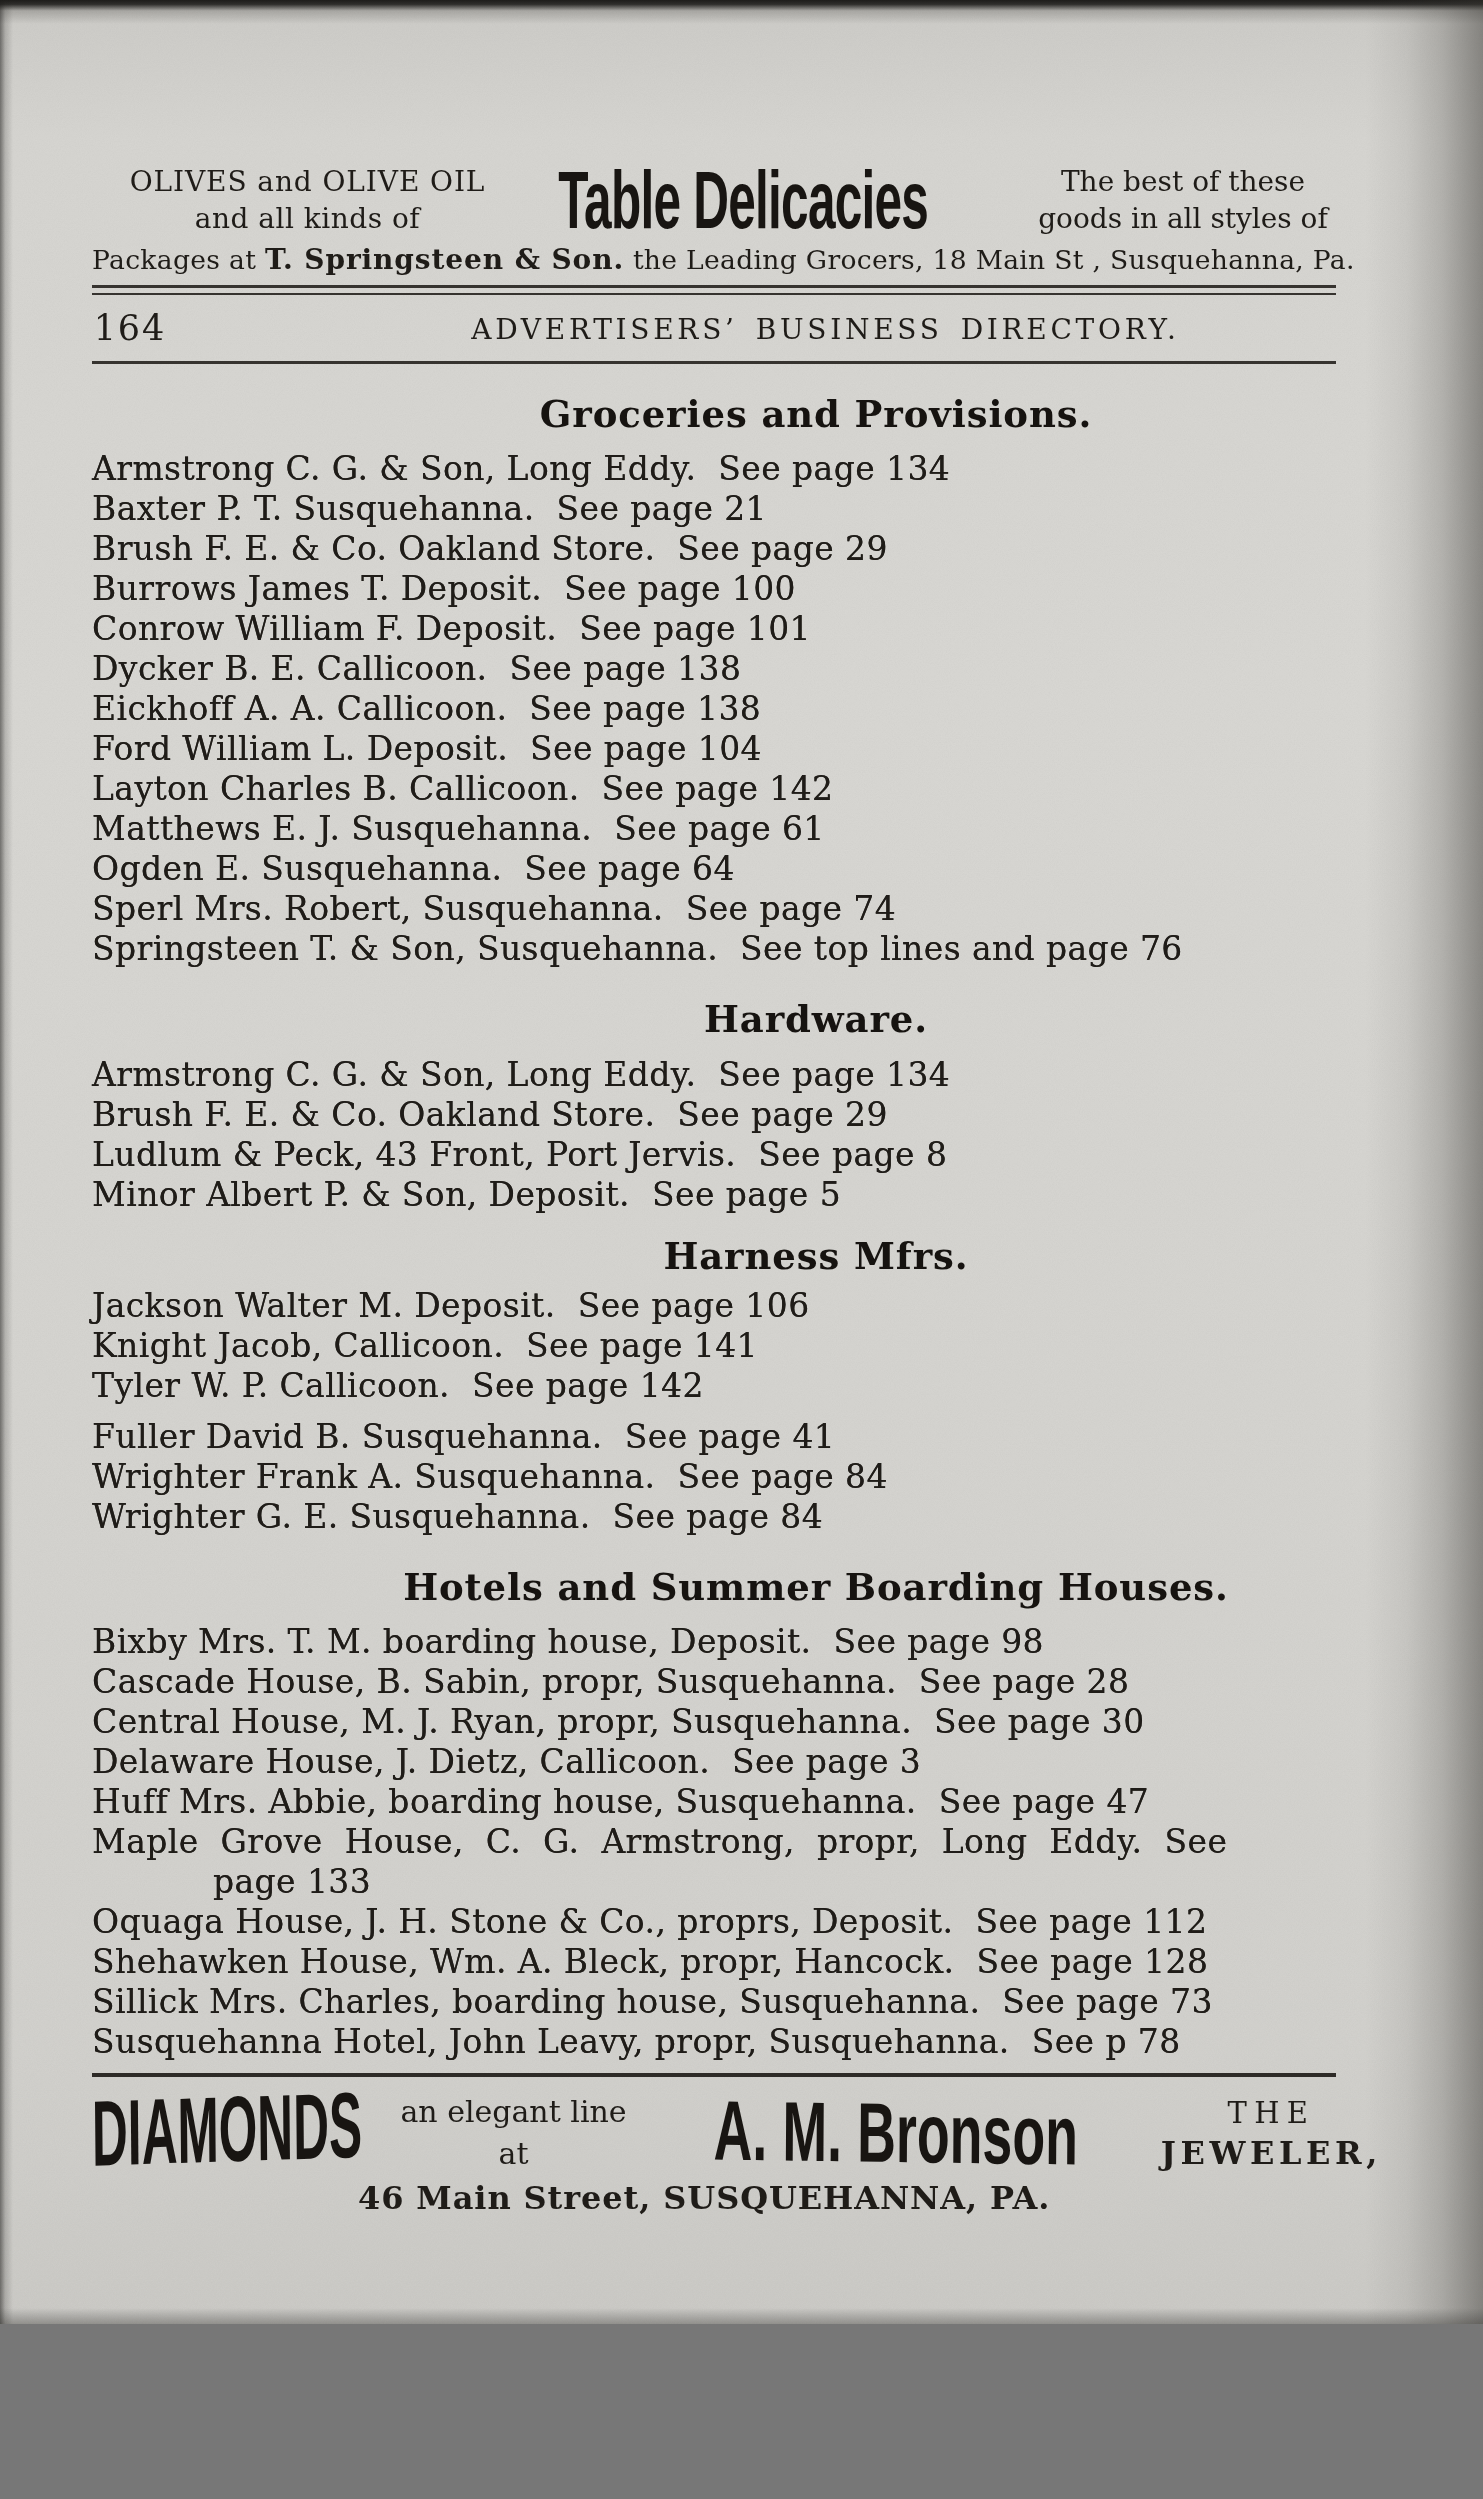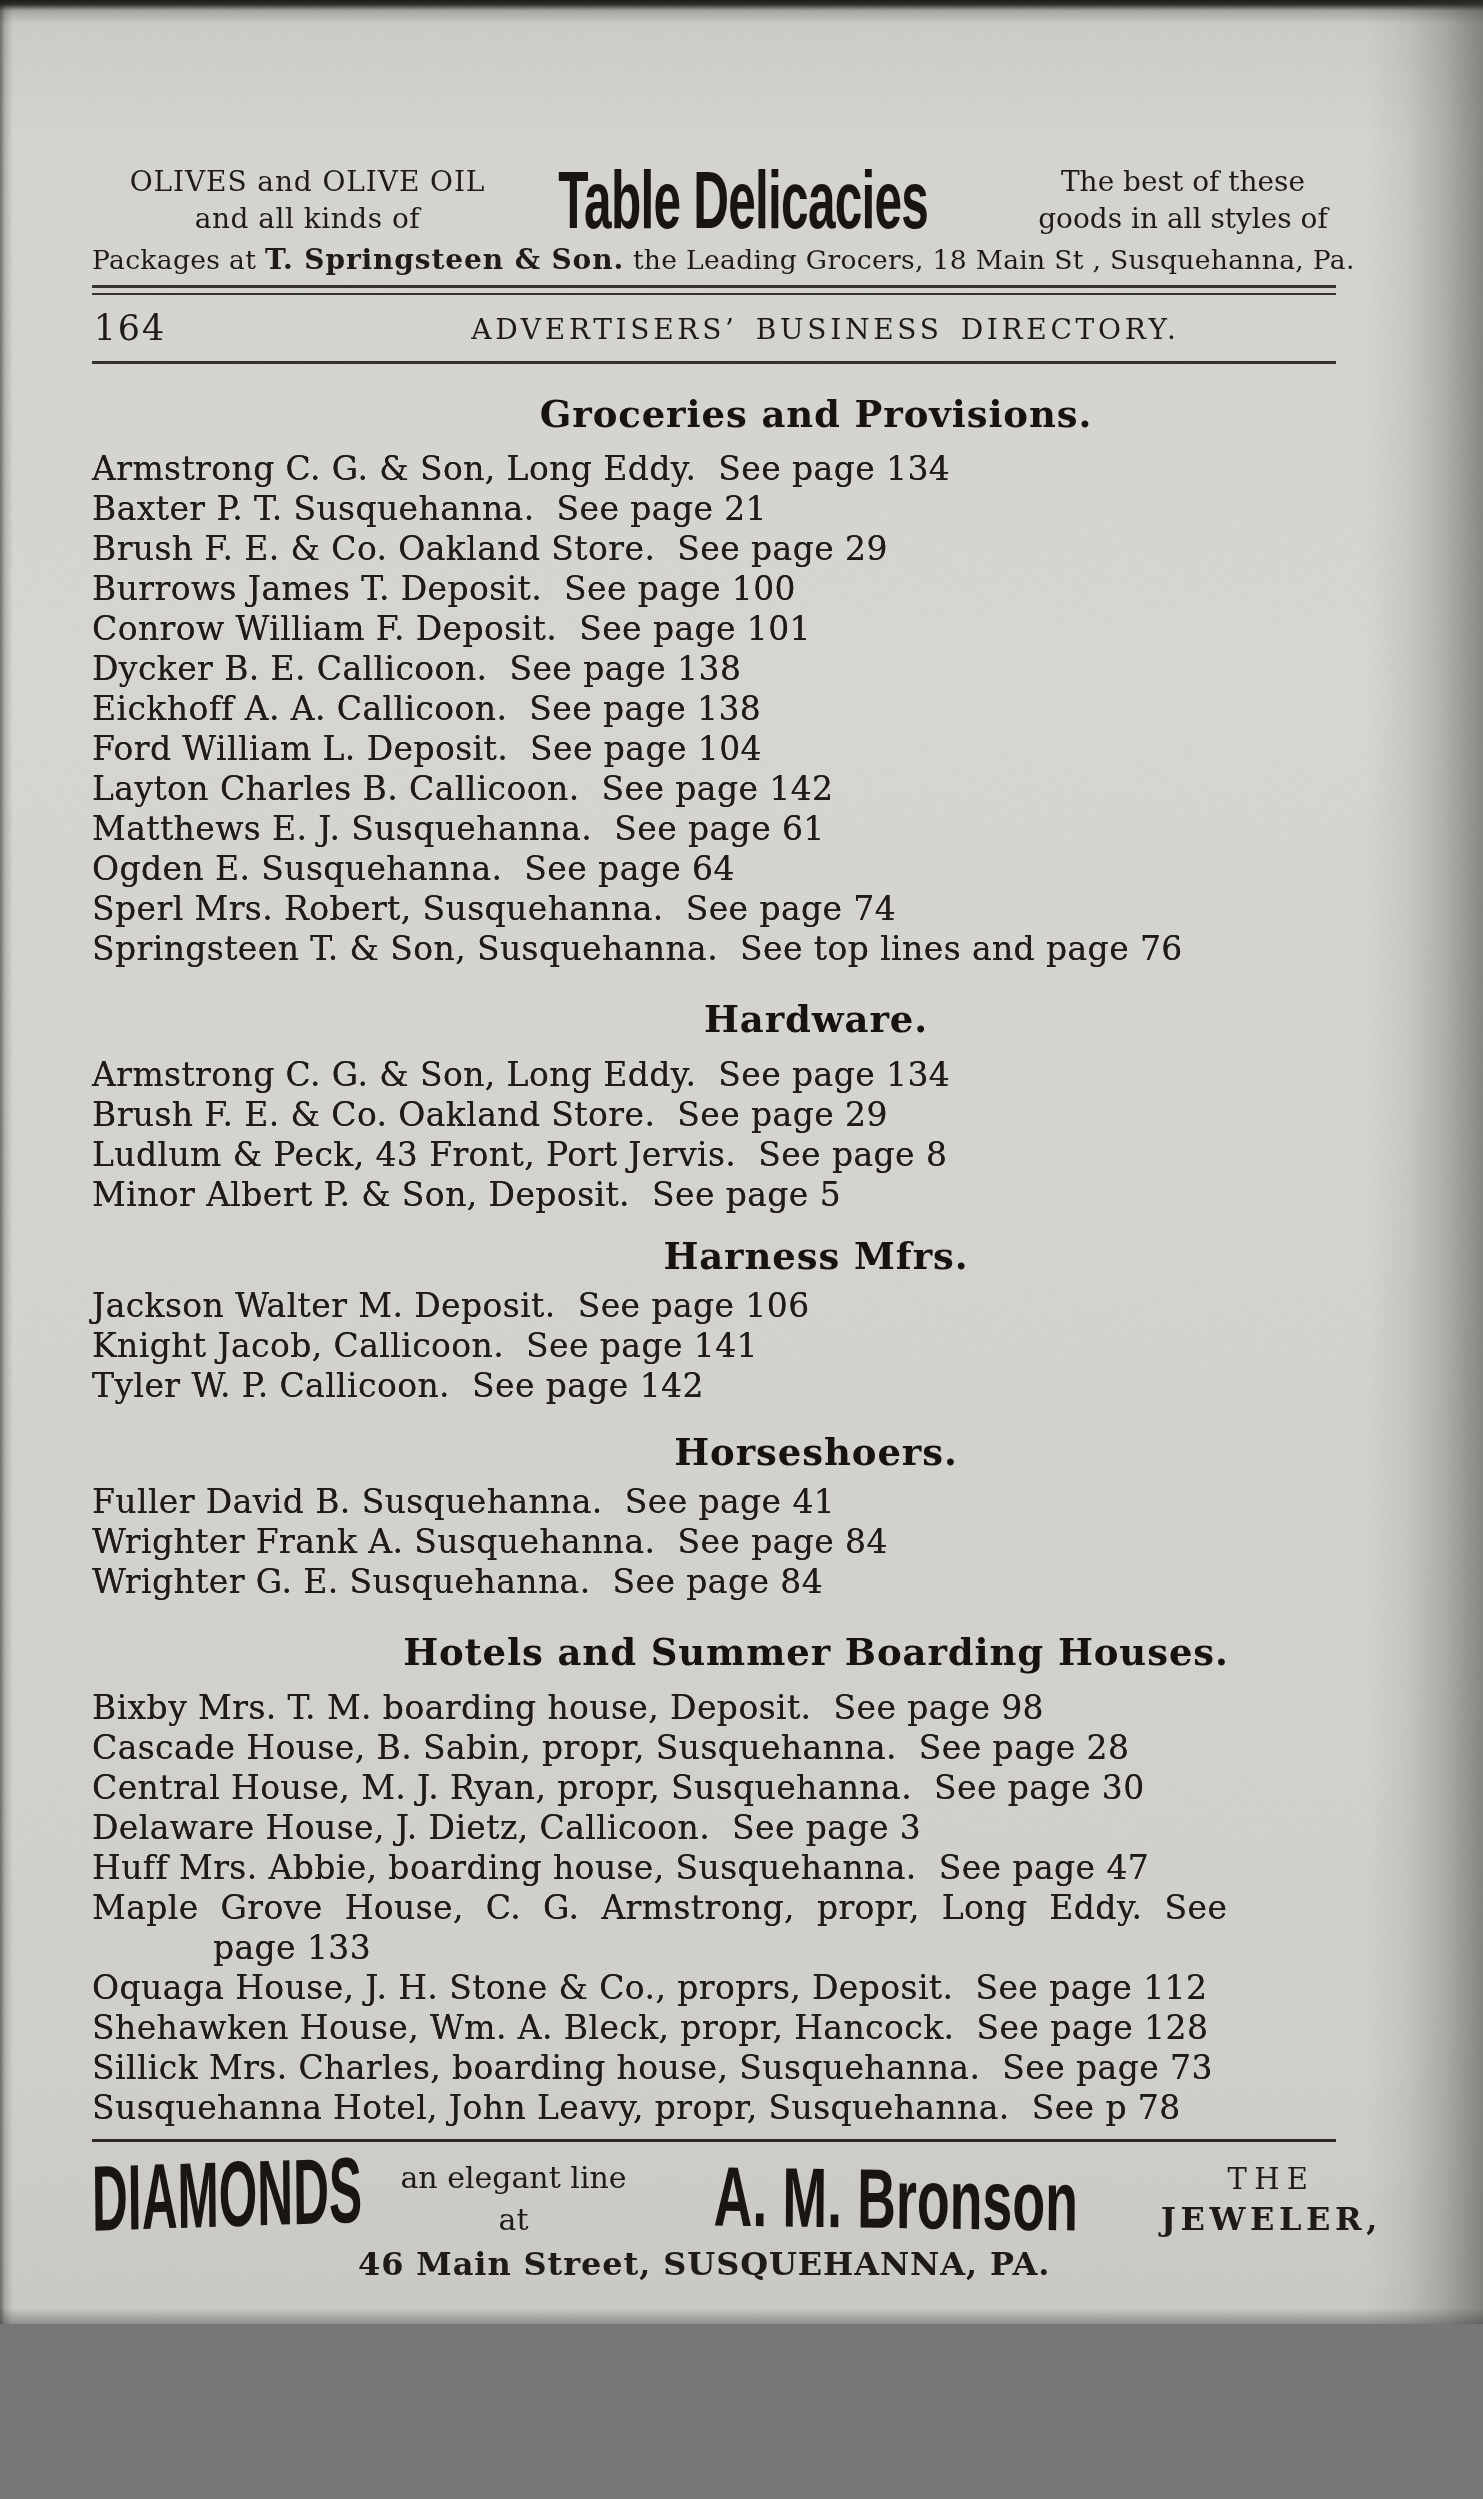--- a/index.html
+++ b/index.html
@@ -149,21 +149,20 @@
   <div class="section">
     <span class="section-heading">Harness Mfrs.</span>
     <ul class="entries">
             <li class="entry"><span class="entry-name">Jackson Walter M. Deposit.</span><span class="entry-ref">See page 106</span></li>
             <li class="entry"><span class="entry-name">Knight Jacob, Callicoon.</span><span class="entry-ref">See page 141</span></li>
             <li class="entry"><span class="entry-name">Tyler W. P. Callicoon.</span><span class="entry-ref">See page 142</span></li>
           </ul>
   </div>
 
   <div class="section">
-    <span class="section-heading">Horseshoers.</span>
     <ul class="entries">
             <li class="entry"><span class="entry-name">Fuller David B. Susquehanna.</span><span class="entry-ref">See page 41</span></li>
             <li class="entry"><span class="entry-name">Wrighter Frank A. Susquehanna.</span><span class="entry-ref">See page 84</span></li>
             <li class="entry"><span class="entry-name">Wrighter G. E. Susquehanna.</span><span class="entry-ref">See page 84</span></li>
           </ul>
   </div>
 
   <div class="section">
     <span class="section-heading">Hotels and Summer Boarding Houses.</span>
     <ul class="entries">

